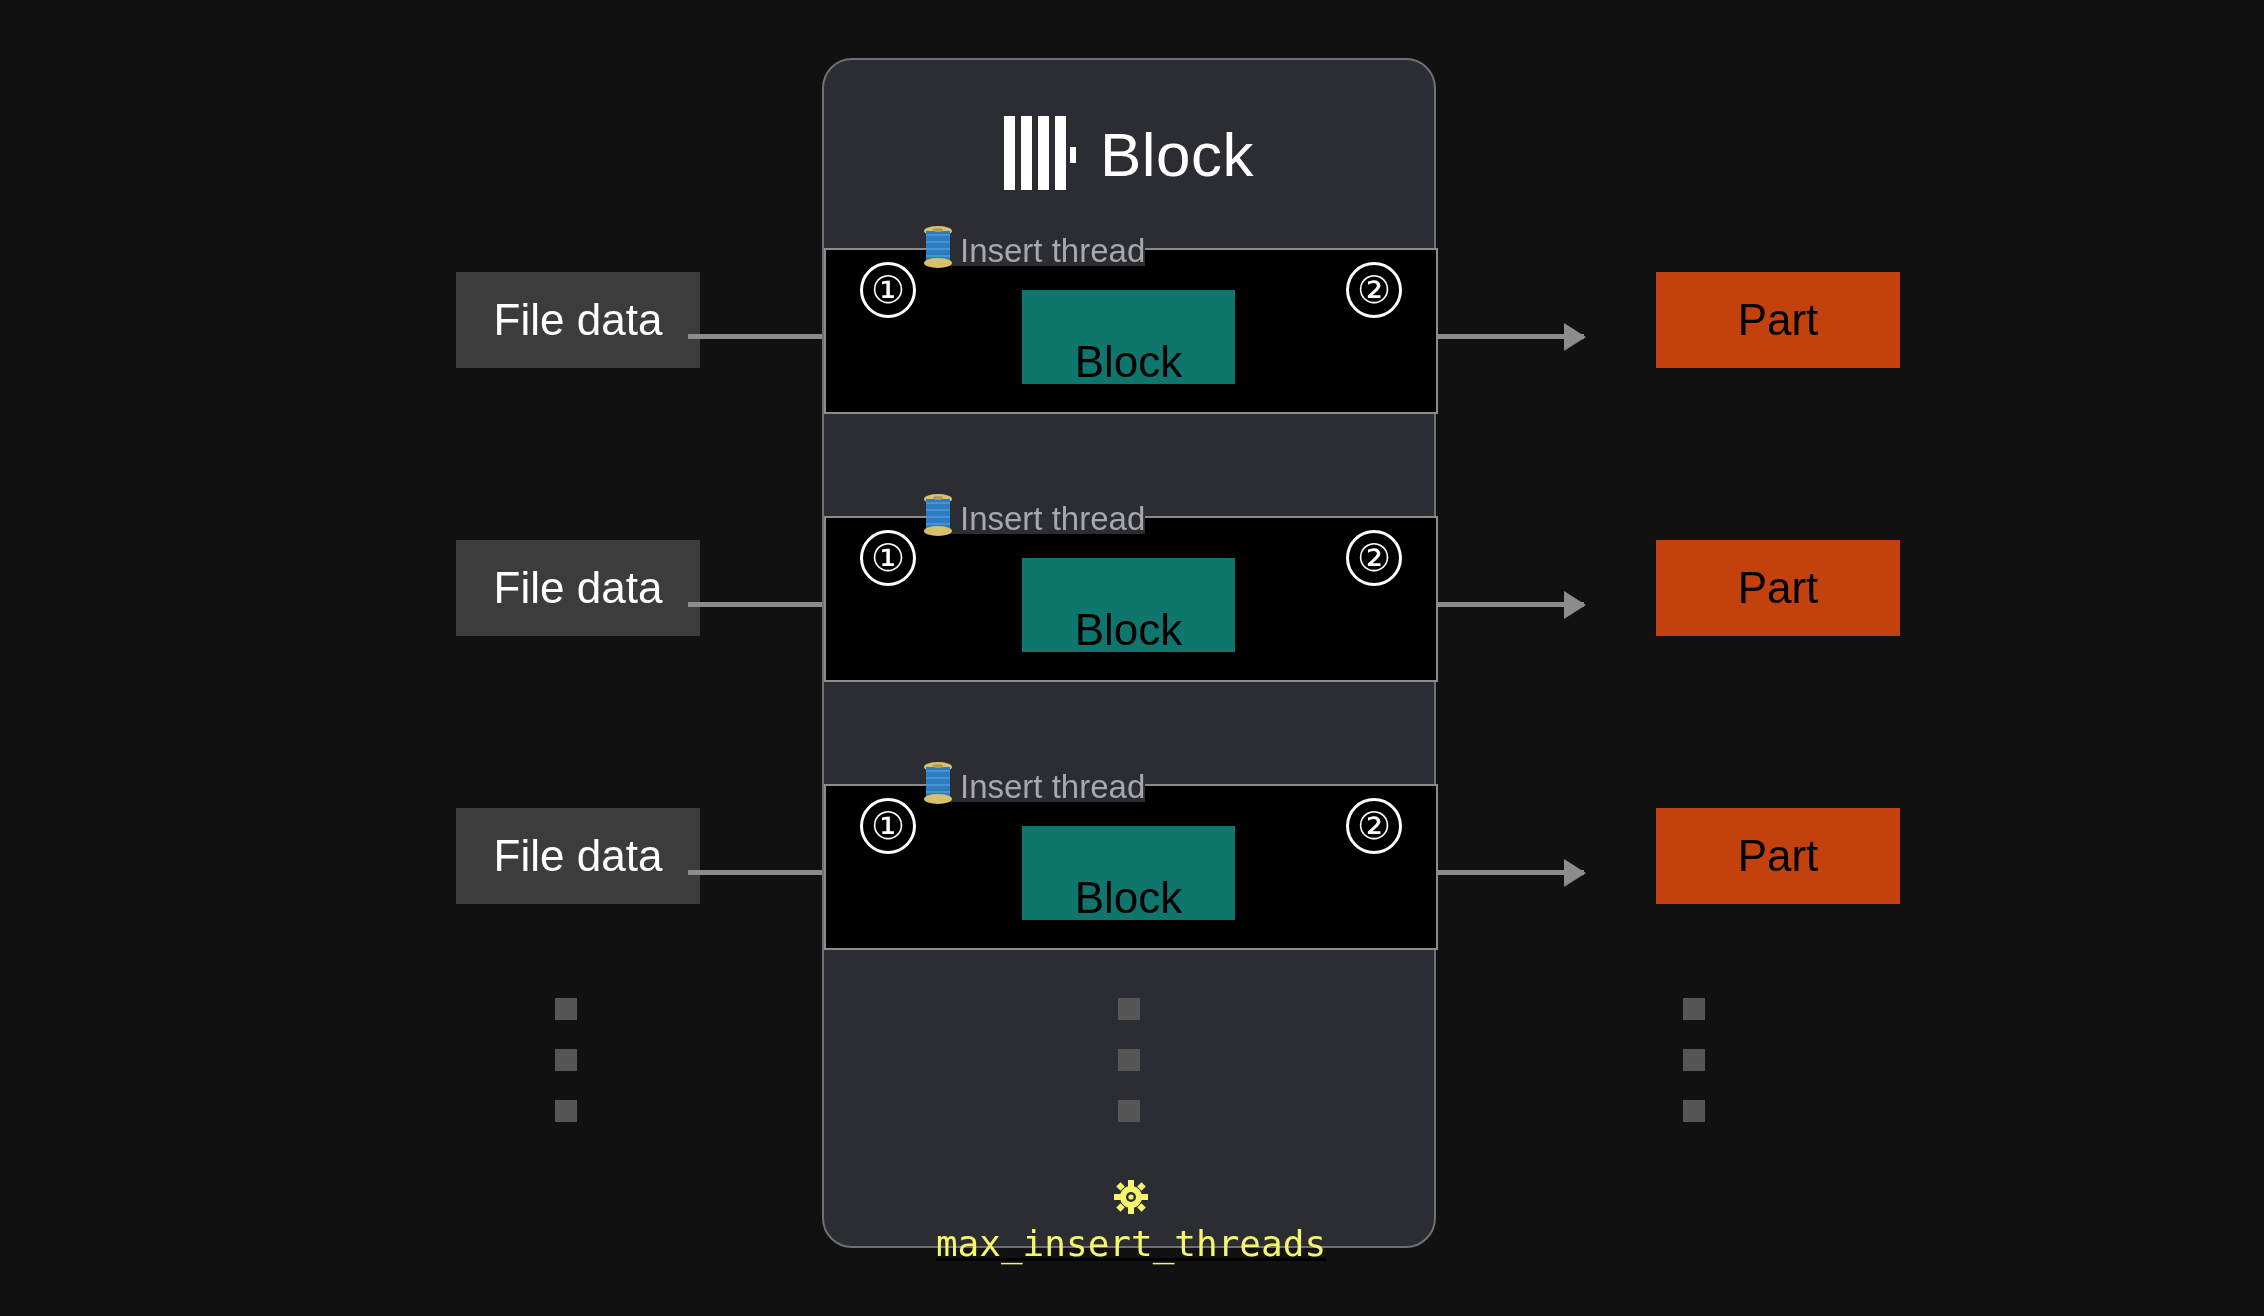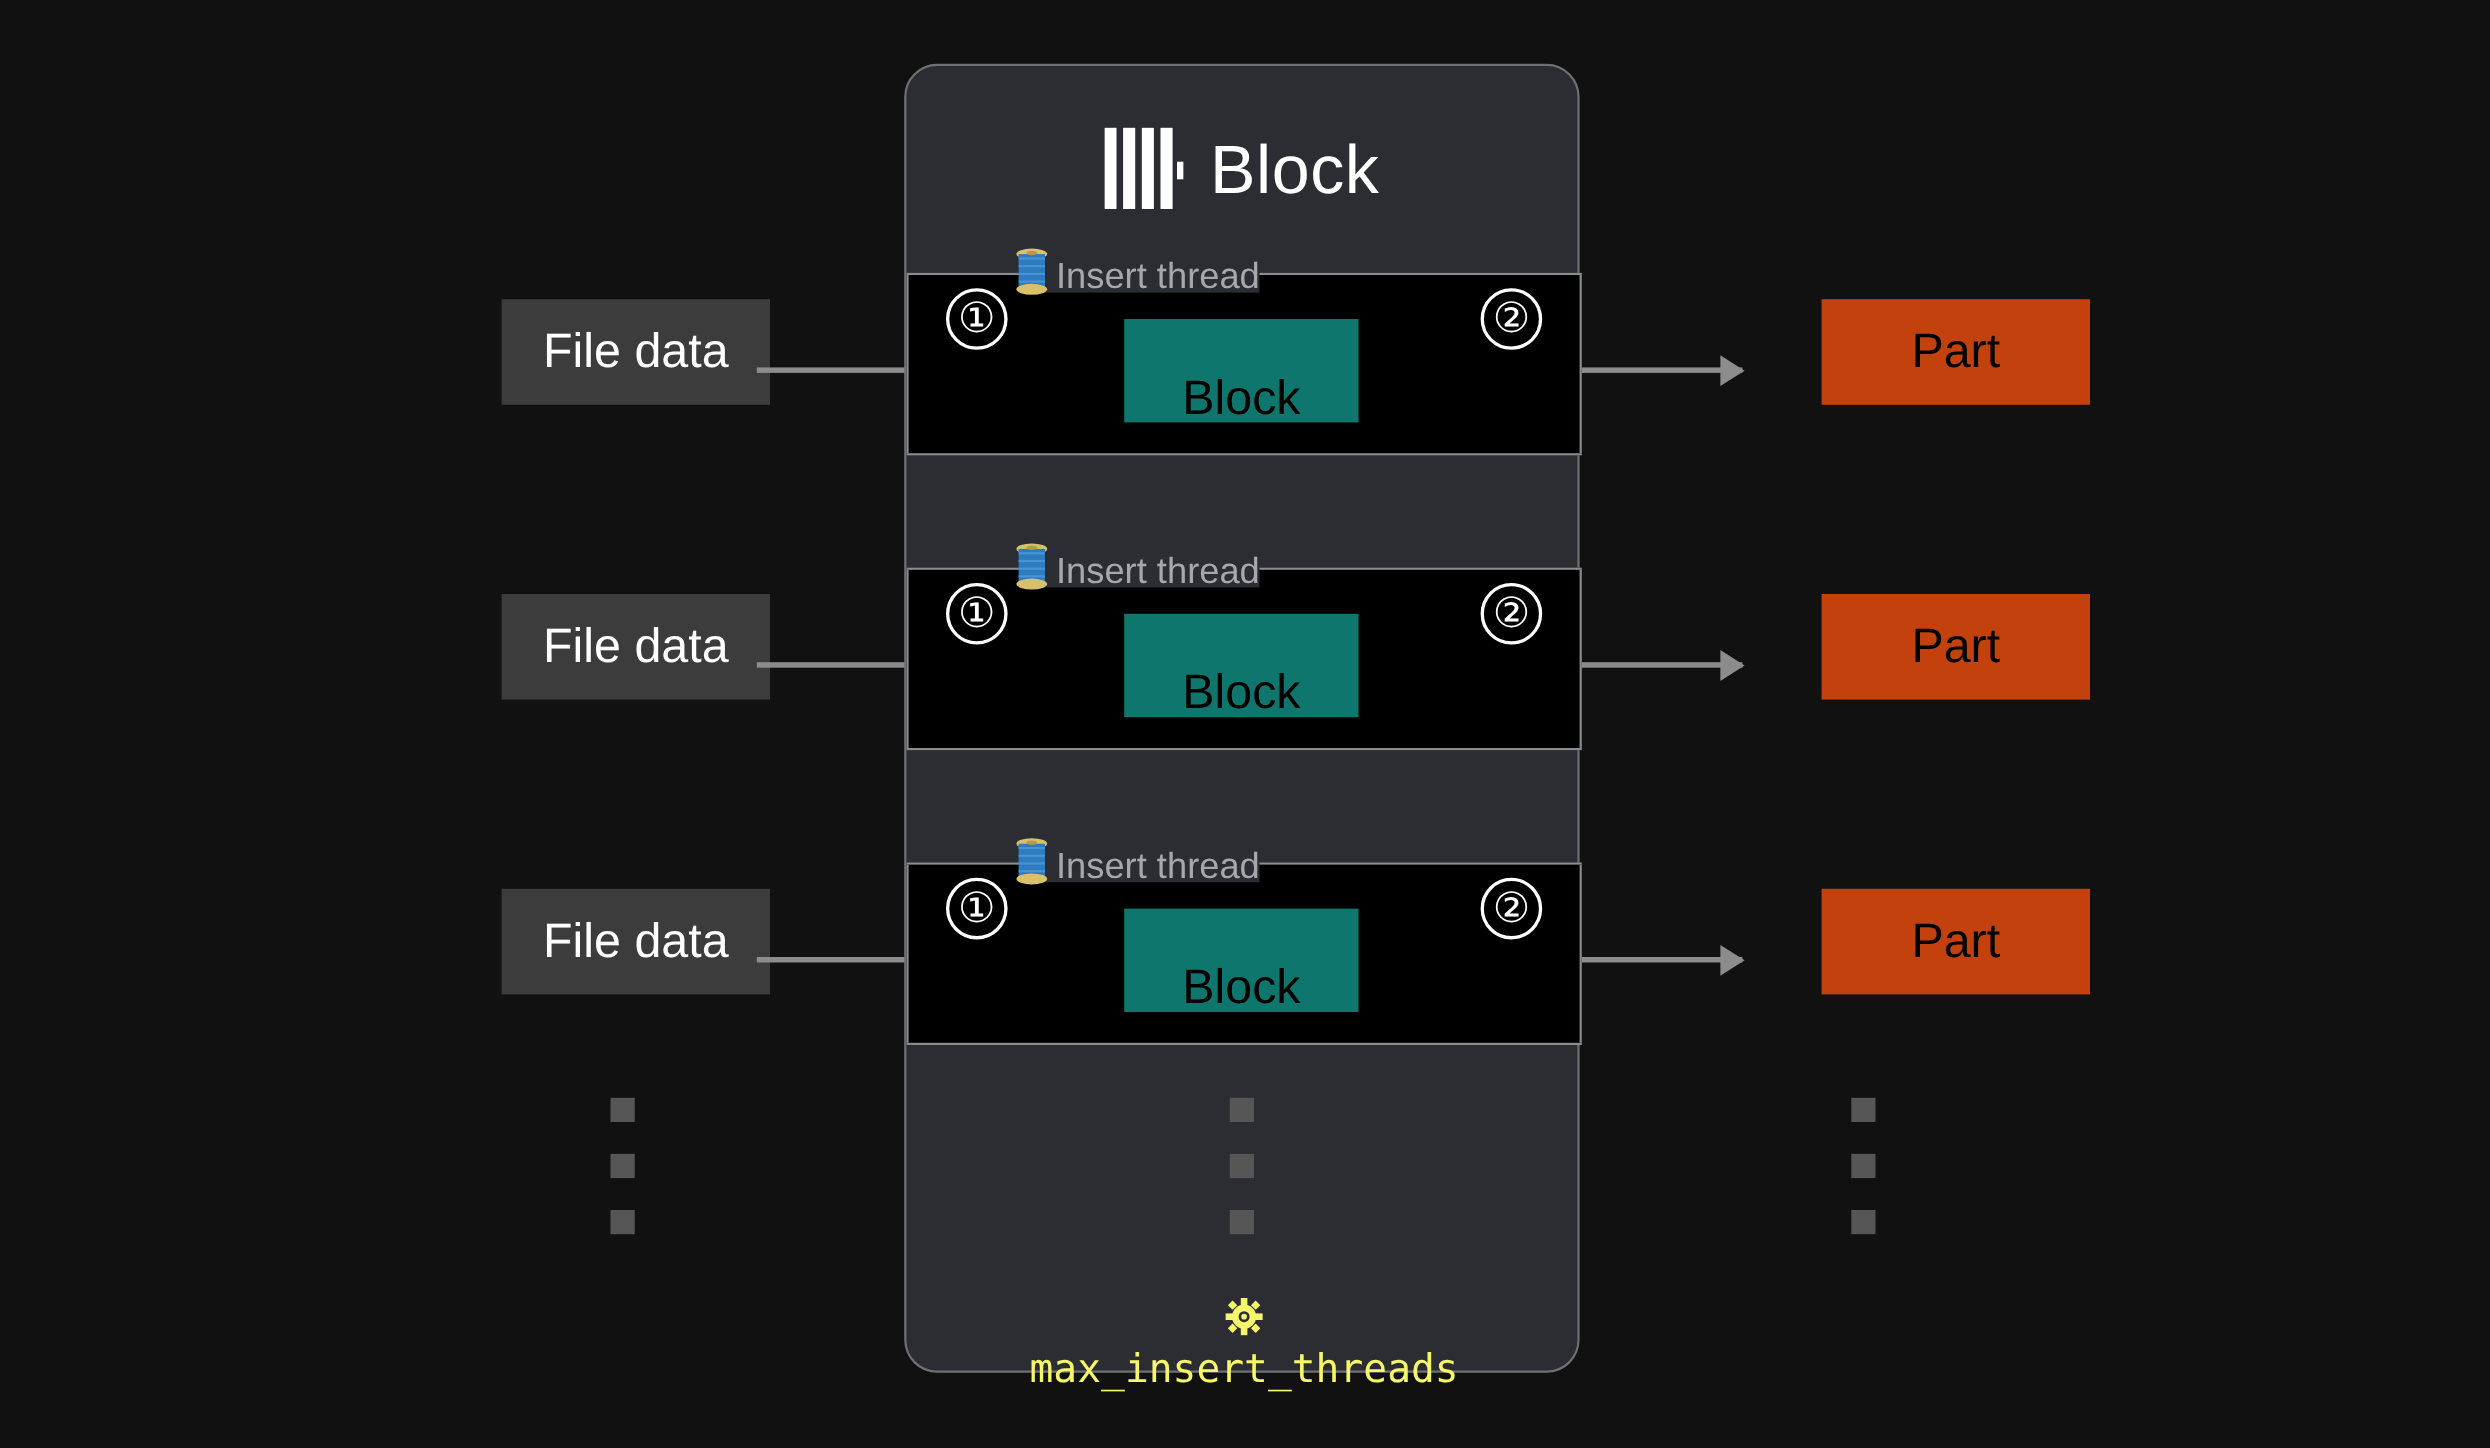--- a/index.html
+++ b/index.html
@@ -222,20 +222,21 @@
   
   .setting-block {
     position: absolute;
     left: 0;
     top: 1120px;
     width: 614px;
     display: flex;
     flex-direction: column;
     align-items: center;
     gap: 8px;
+    text-decoration: underline;
   }
   .gear-icon { display: block; }
   .setting-label {
     color: #f6f66a;
     font-family: "DejaVu Sans Mono", "Liberation Mono", monospace;
     font-size: 36px;
     line-height: 1;
     white-space: nowrap;
   }
 </style>

